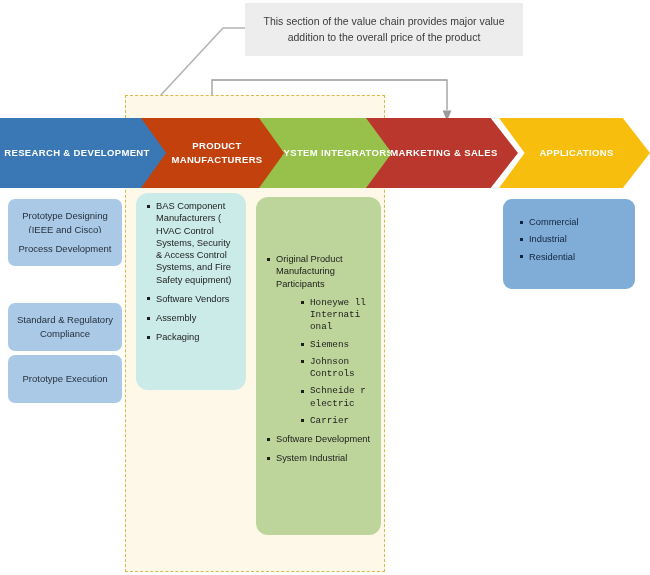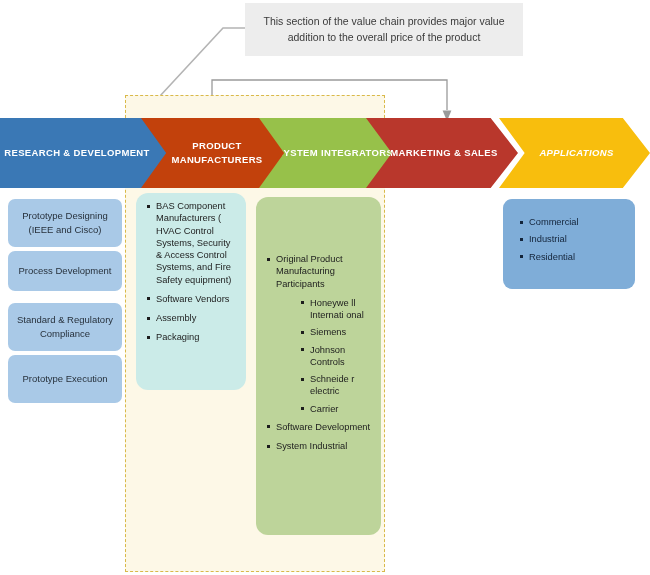--- a/index.html
+++ b/index.html
@@ -46,32 +46,32 @@
 
   #chev-rd   {left:0px;   width:170px; background:#3a78b5;}
   #chev-pm   {left:141px; width:148px; background:#c2410c;}
   #chev-si   {left:259px; width:148px; background:#97c14a;}
   #chev-ms   {left:366px; width:152px; background:#b9372c;}
   #chev-app  {left:499px; width:151px; background:#f8be0d;}
   #chev-rd span{transform:translateX(-8px);}
   #chev-pm span{transform:translateX(2px);}
   #chev-si span{transform:translateX(2px);}
   #chev-ms span{transform:translateX(2px);}
-  #chev-app span{transform:translateX(2px);font-style:italic;}
+  #chev-app span{transform:translateX(2px);}
 
   
   .rd-box{
     position:absolute;left:8px;width:114px;
     background:#a9c9e7;border-radius:7px;
     display:flex;align-items:center;justify-content:center;text-align:center;
     font-size:9.5px;color:#27313c;line-height:1.5;
     padding:12px 6px;box-sizing:border-box;
   }
   #rd-box-0{top:199px;height:48px;}
-  #rd-box-1{top:251px;height:40px;}
+  #rd-box-1{top:233px;height:33px;}
   #rd-box-2{top:303px;height:48px;}
   #rd-box-3{top:355px;height:48px;}
 
   
   .panel{position:absolute;border-radius:12px;box-sizing:border-box;}
   #panel-pm{left:136px;top:193px;width:110px;height:197px;background:#cbebe8;}
   #panel-si{left:256px;top:197px;width:125px;height:338px;background:#bdd49a;}
   #panel-app{left:503px;top:199px;width:132px;height:90px;background:#7fadd8;border-radius:9px;}
 
   
@@ -151,21 +151,21 @@
 <ul class="bl" id="list-pm" data-name="product-manufacturers-list">
   <li data-name="list-item">BAS Component Manufacturers ( HVAC Control Systems, Security &amp; Access Control Systems, and Fire Safety equipment)</li>
   <li data-name="list-item">Software Vendors</li>
   <li data-name="list-item">Assembly</li>
   <li data-name="list-item">Packaging</li>
 </ul>
 
 <div class="panel" id="panel-si" data-name="panel-system-integrators"></div>
 <ul class="bl" id="list-si" data-name="system-integrators-list">
   <li data-name="list-item">Original Product Manufacturing Participants</li>
-  <li data-name="sub-list-wrapper" style="padding-left:0;margin-bottom:6px;list-style:none;">
+  <li data-name="sub-list-wrapper" style="padding-left:0;margin-bottom:6px;list-style:none;font-family:Liberation Mono, monospace;">
     <ul class="sub" data-name="original-product-manufacturing-participants-list">
       <li data-name="sub-list-item">Honeywe ll Internati onal</li>
       <li data-name="sub-list-item">Siemens</li>
       <li data-name="sub-list-item">Johnson Controls</li>
       <li data-name="sub-list-item">Schneide r electric</li>
       <li data-name="sub-list-item">Carrier</li>
     </ul>
   </li>
   <li data-name="list-item">Software Development</li>
   <li data-name="list-item">System Industrial</li>

